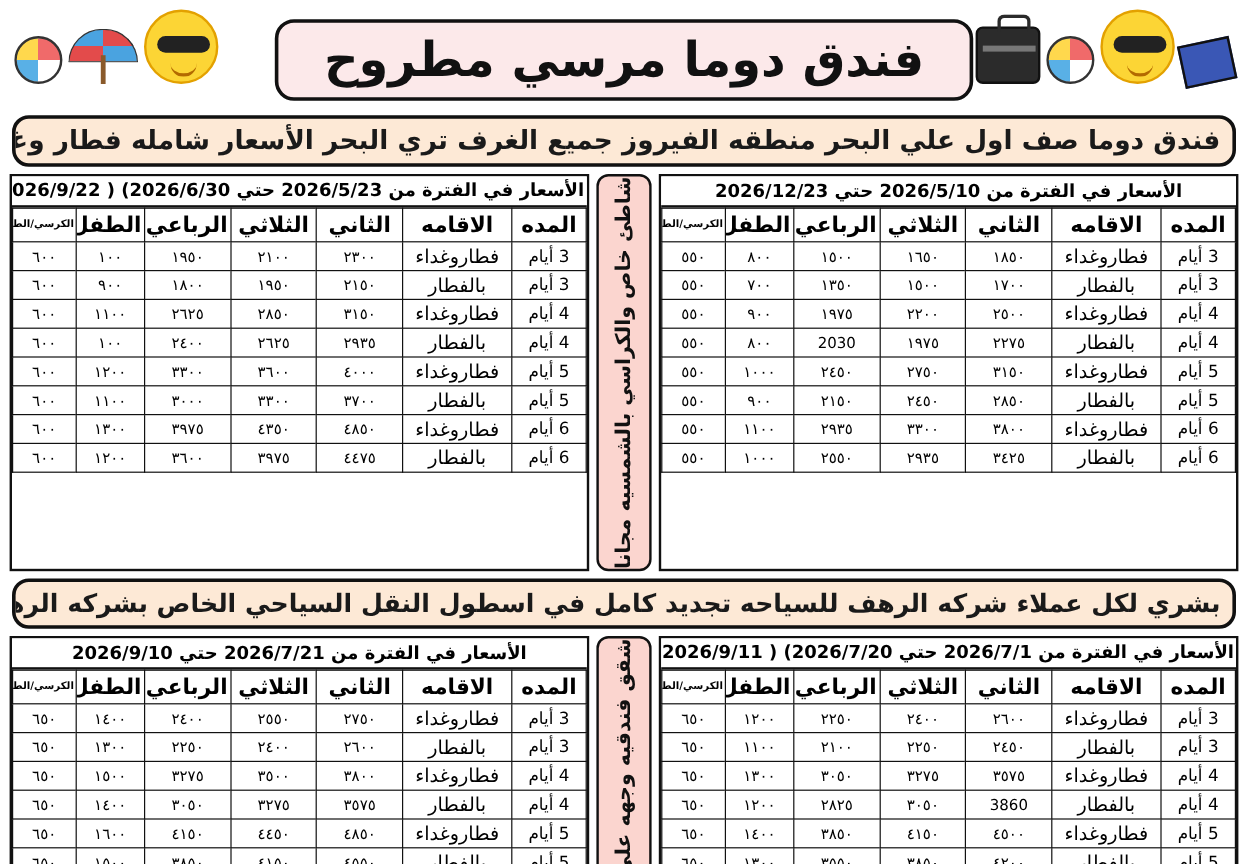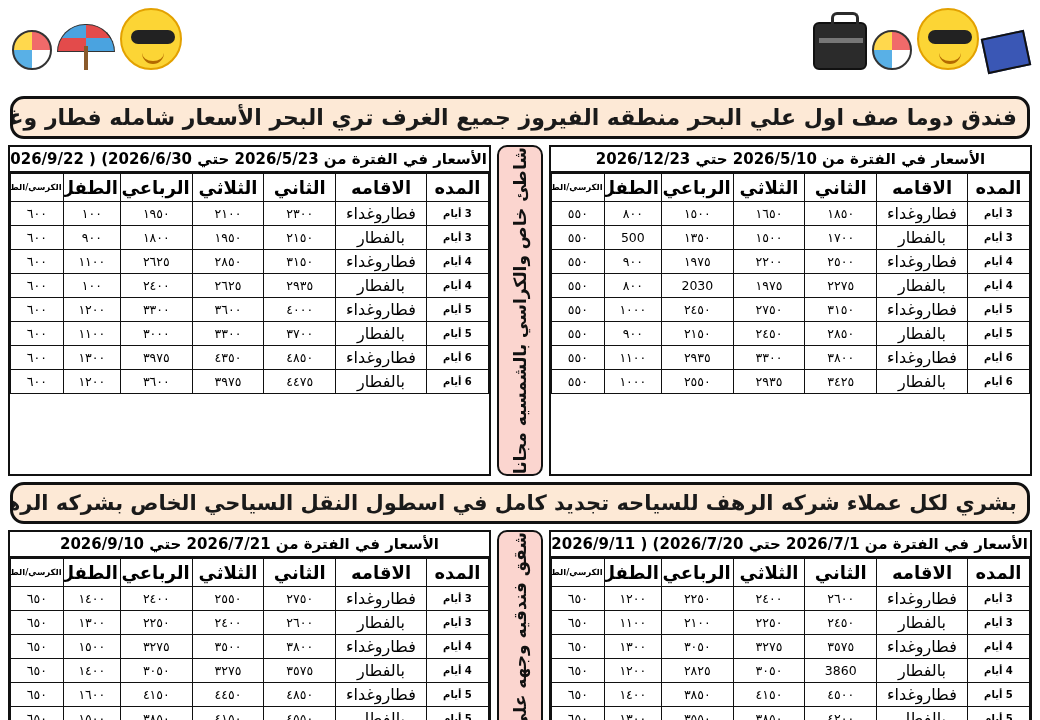--- a/index.html
+++ b/index.html
@@ -182,22 +182,22 @@
     font-size: 18px;
     background: #fff;
     height: 28px;
   }
   table.rates th.small {
     font-size: 8.5px;
     line-height: 1.05;
     font-weight: bold;
   }
   td.dur {
-    font-weight: bold;
-    font-size: 10px;
+    font-weight: normal;
+    font-size: 14px;
   }
   td.plan { font-size: 16px; }
   col.c-dur   { width: 13%; }
   col.c-plan  { width: 19%; }
   col.c-2     { width: 15%; }
   col.c-3     { width: 15%; }
   col.c-4     { width: 15%; }
   col.c-kid   { width: 12%; }
   col.c-kid2  { width: 11%; }
 </style>
@@ -208,20 +208,21 @@
 
   <div class="header">
     <div class="deco deco-left">
       <span class="emoji-sun"></span>
       <span class="beach-umbrella">
         <span class="dome"></span><span class="pole"></span>
       </span>
       <span class="beach-ball"></span>
     </div>
 
+    <div class="hotel-title">فندق دوما مرسي مطروح</div>
 
     <div class="deco deco-right">
       <span class="book"></span>
       <span class="emoji-sun"></span>
       <span class="beach-ball"></span>
       <span class="suitcase"></span>
     </div>
   </div>
 
   <div class="banner">فندق دوما صف اول علي البحر منطقه الفيروز جميع الغرف تري البحر الأسعار شامله فطار وغداء وانتقالات</div>
@@ -259,21 +260,21 @@
               <td>١٥٠٠</td>
               <td>٨٠٠</td>
               <td>٥٥٠</td>
             </tr>
           <tr>
               <td class="dur">3 أيام</td>
               <td class="plan">بالفطار</td>
               <td>١٧٠٠</td>
               <td>١٥٠٠</td>
               <td>١٣٥٠</td>
-              <td>500</td>
+              <td>٧٠٠</td>
               <td>٥٥٠</td>
             </tr>
           <tr>
               <td class="dur">4 أيام</td>
               <td class="plan">فطاروغداء</td>
               <td>٢٥٠٠</td>
               <td>٢٢٠٠</td>
               <td>١٩٧٥</td>
               <td>٩٠٠</td>
               <td>٥٥٠</td>

